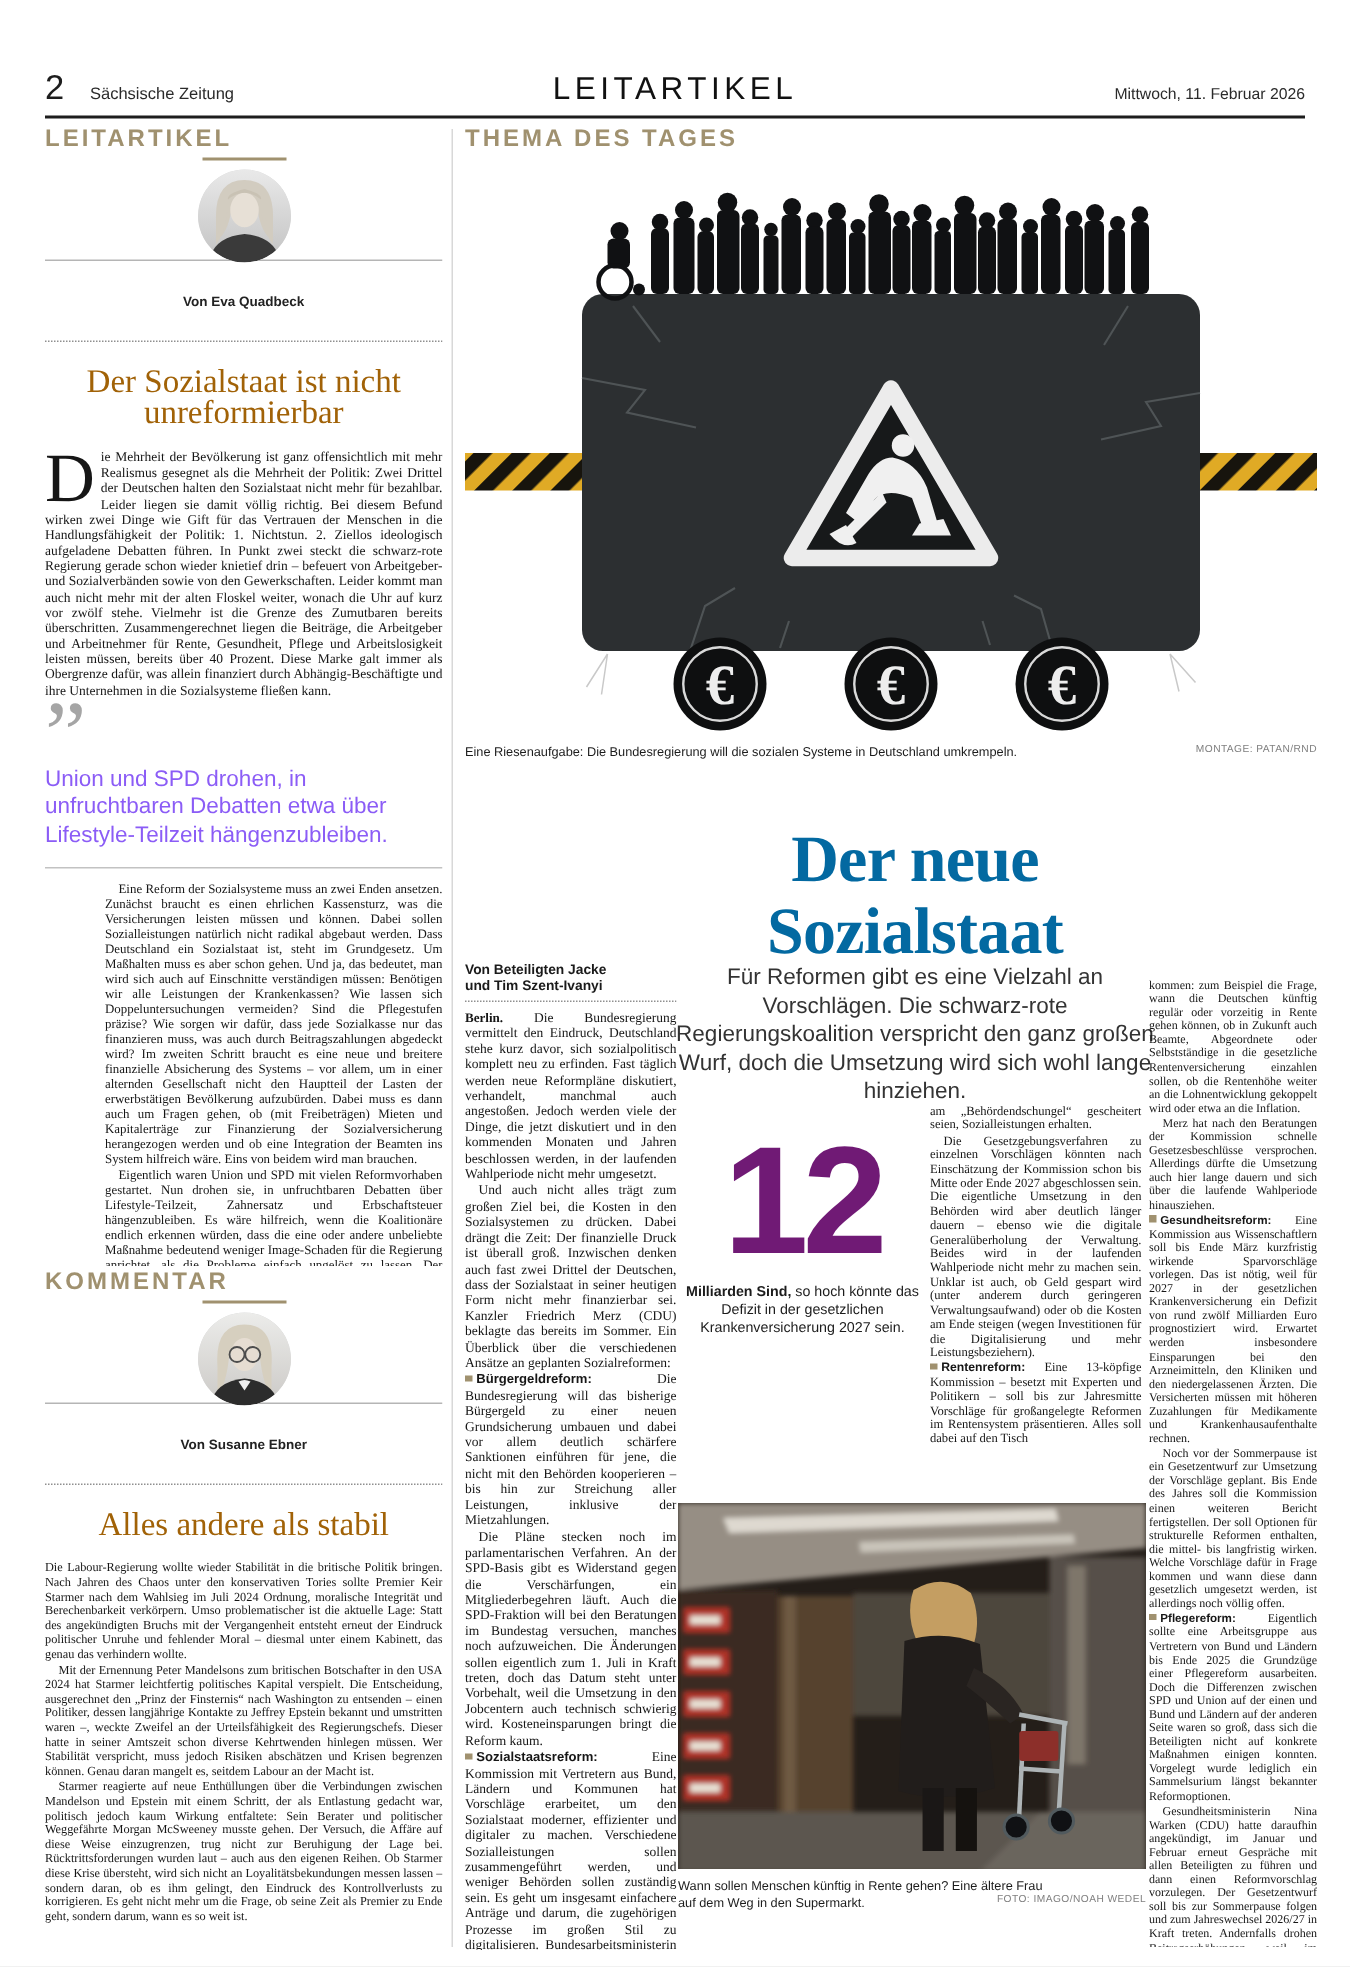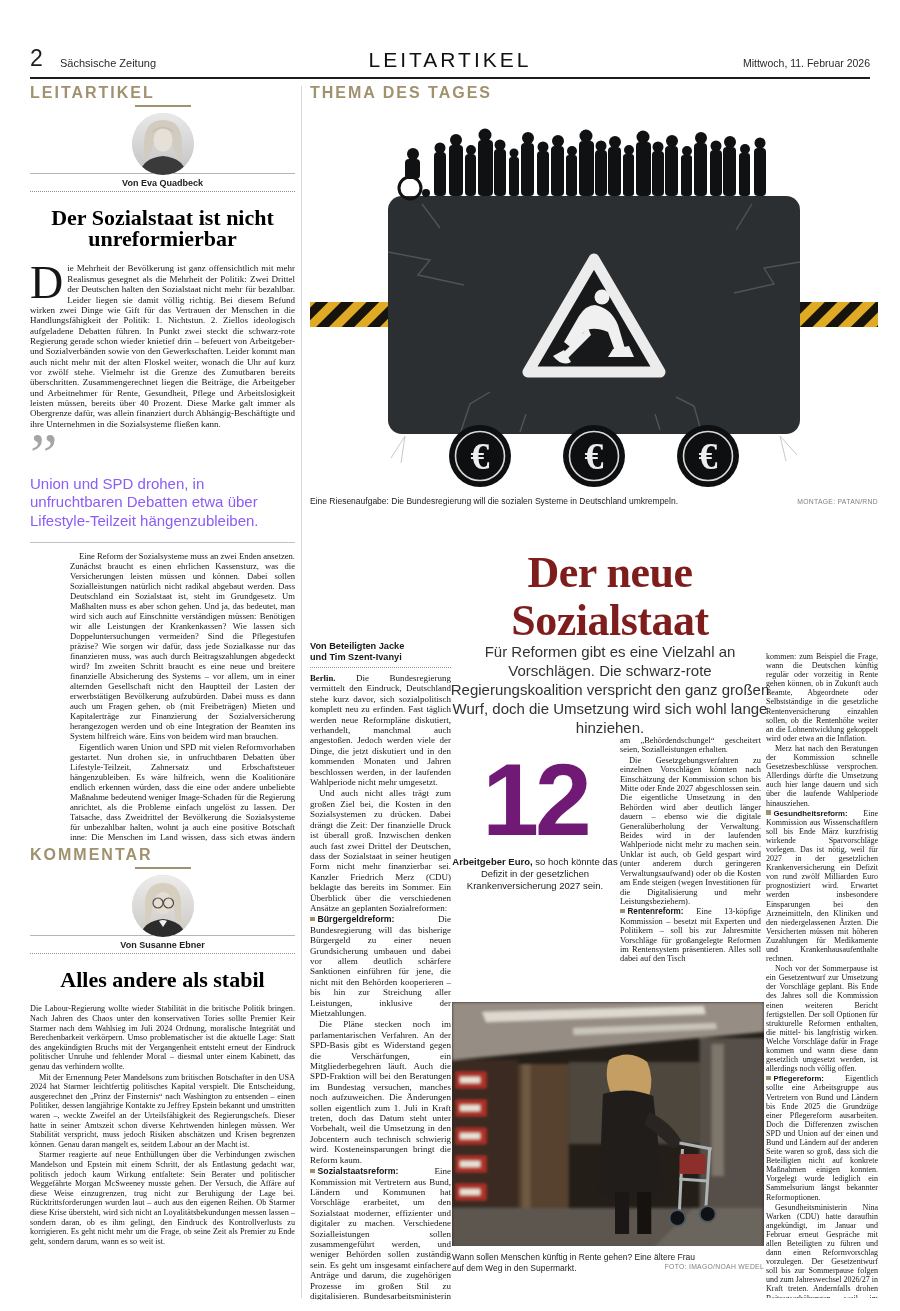--- a/index.html
+++ b/index.html
@@ -17,49 +17,49 @@
   .sec-label{text-align:left;font-size:16px;font-weight:bold;letter-spacing:2px;color:#a0916f;}
   .sec-label-rule{width:56px;height:2px;background:#a0916f;margin:3px auto 0;}
   
   .leftcol{position:absolute;left:30px;top:84px;width:265px;height:760px;overflow:hidden;}
   .komm{position:absolute;left:30px;top:846px;width:265px;height:455px;overflow:hidden;}
   .portrait-row{position:relative;height:64px;margin-top:4px;}
   .portrait-row::after{content:"";position:absolute;left:0;right:0;bottom:1px;border-bottom:1px solid #b5b5b5;}
   .portrait{position:absolute;left:50%;transform:translateX(-50%);bottom:0;width:62px;height:62px;
             border-radius:50%;overflow:hidden;z-index:2;background:#d9d9d9;}
   .portrait svg{display:block;}
-  .author{text-align:center;font-size:9px;font-weight:600;color:#222;padding:3px 0;}
+  .author{text-align:center;font-size:9px;font-weight:600;color:#222;padding:21px 0;}
   .dotrule{border-bottom:1.5px dotted #8f8f8f;}
-  .ed-head{font-family:"Liberation Serif",serif;font-weight:bold;font-size:22px;line-height:21px;
-           text-align:center;color:#000000;}
+  .ed-head{font-family:"Liberation Serif",serif;font-weight:normal;font-size:22px;line-height:21px;
+           text-align:center;color:#a16207;}
   .ed-body{margin-top:13px;font-family:"Liberation Serif",serif;font-size:9px;line-height:10.35px;
            text-align:justify;color:#161616;}
   .ed-body2{margin-top:8px;font-family:"Liberation Serif",serif;font-size:8.6px;line-height:10px;
             text-align:justify;color:#161616;margin-left:40px;}
   .komm-body{margin-top:12px;font-family:"Liberation Serif",serif;font-size:8.2px;line-height:9.6px;
              text-align:justify;color:#161616;}
   .dc{float:left;font-family:"Liberation Serif",serif;font-size:46px;line-height:35px;padding:2px 4px 0 0;}
   .quote-block{margin-top:8px;padding-bottom:12px;border-bottom:1px solid #c2c2c2;}
   .qmark{font-family:"Liberation Serif",serif;font-size:62px;line-height:34px;height:34px;color:#a5a5a5;}
   .qtext{font-size:15px;line-height:18.5px;color:#8b5cf6;margin-top:4px;}
   p{margin:0;}
   p.ind{text-indent:9px;}
   .bullet{display:inline-block;width:4.5px;height:4.5px;background:#a0916f;margin:0 3px 1px 0;}
   .lead{font-family:"Liberation Sans",sans-serif;font-weight:bold;font-size:0.97em;}
   .lead-serif{font-family:"Liberation Serif",serif;}
   
   .thema-label{position:absolute;left:310px;top:84px;width:568px;}
   .ill{position:absolute;left:310px;top:104px;width:568px;height:386px;}
   .ill svg,.photo svg{display:block;width:100%;height:100%;}
-  .capline{display:flex;justify-content:space-between;align-items:center;}
+  .capline{display:flex;justify-content:space-between;align-items:flex-start;}
   .ill-capt{position:absolute;left:310px;top:496px;width:568px;font-size:8.5px;color:#1c1c1c;}
   .credit{font-size:6.8px;color:#808080;letter-spacing:0.3px;white-space:nowrap;}
   .main-head{position:absolute;left:448px;top:520px;width:324px;text-align:center;
              font-family:"Liberation Serif",serif;font-weight:bold;font-size:44px;line-height:48px;
-             letter-spacing:-0.5px;color:#7f1d1d;}
+             letter-spacing:-0.5px;color:#0369a1;}
   .standfirst{position:absolute;left:444px;top:642px;width:332px;text-align:center;
               font-size:15px;line-height:19px;color:#333;}
   .art{font-family:"Liberation Serif",serif;text-align:justify;color:#161616;}
   .art p{margin-bottom:1px;}
   .art-col1{position:absolute;left:310px;top:641px;width:141px;height:659px;overflow:hidden;
             font-size:9px;line-height:10.4px;}
   .art-col2{position:absolute;left:620px;top:736px;width:141px;height:266px;overflow:hidden;
             font-size:8.4px;line-height:9.4px;}
   .art-col3{position:absolute;left:766px;top:652px;width:112px;height:646px;overflow:hidden;
             font-size:8px;line-height:9.1px;}
@@ -298,21 +298,21 @@
         <p class="ind">Und auch nicht alles trägt zum großen Ziel bei, die Kosten in den Sozialsystemen zu drücken. Dabei drängt die Zeit: Der finanzielle Druck ist überall groß. Inzwischen denken auch fast zwei Drittel der Deutschen, dass der Sozialstaat in seiner heutigen Form nicht mehr finanzierbar sei. Kanzler Friedrich Merz (CDU) beklagte das bereits im Sommer. Ein Überblick über die verschiedenen Ansätze an geplanten Sozialreformen:</p>
         <p><span class="bullet"></span><span class="lead">Bürgergeldreform: </span>Die Bundesregierung will das bisherige Bürgergeld zu einer neuen Grundsicherung umbauen und dabei vor allem deutlich schärfere Sanktionen einführen für jene, die nicht mit den Behörden kooperieren – bis hin zur Streichung aller Leistungen, inklusive der Mietzahlungen.</p>
         <p class="ind">Die Pläne stecken noch im parlamentarischen Verfahren. An der SPD-Basis gibt es Widerstand gegen die Verschärfungen, ein Mitgliederbegehren läuft. Auch die SPD-Fraktion will bei den Beratungen im Bundestag versuchen, manches noch aufzuweichen. Die Änderungen sollen eigentlich zum 1. Juli in Kraft treten, doch das Datum steht unter Vorbehalt, weil die Umsetzung in den Jobcentern auch technisch schwierig wird. Kosteneinsparungen bringt die Reform kaum.</p>
         <p><span class="bullet"></span><span class="lead">Sozialstaatsreform: </span>Eine Kommission mit Vertretern aus Bund, Ländern und Kommunen hat Vorschläge erarbeitet, um den Sozialstaat moderner, effizienter und digitaler zu machen. Verschiedene Sozialleistungen sollen zusammengeführt werden, und weniger Behörden sollen zuständig sein. Es geht um insgesamt einfachere Anträge und darum, die zugehörigen Prozesse im großen Stil zu digitalisieren. Bundesarbeitsministerin Bärbel Bas (SPD) versichert, Leistungskürzungen seien dabei nicht geplant. Am Ende könnten sogar mehr Menschen, die bislang</p>
       </div>
   </div>
 
   <div class="stat">
     <div class="stat-num">12</div>
     <div class="stat-capt">
-      <b>Arbeitgeber Euro,</b><span> so hoch könnte das Defizit in der gesetzlichen Krankenversicherung 2027 sein.</span>
+      <b>Milliarden Sind,</b><span> so hoch könnte das Defizit in der gesetzlichen Krankenversicherung 2027 sein.</span>
     </div>
   </div>
 
   <div class="art-col2 art">
       <p>am „Behördendschungel“ gescheitert seien, Sozialleistungen erhalten.</p>
       <p class="ind">Die Gesetzgebungsverfahren zu einzelnen Vorschlägen könnten nach Einschätzung der Kommission schon bis Mitte oder Ende 2027 abgeschlossen sein. Die eigentliche Umsetzung in den Behörden wird aber deutlich länger dauern – ebenso wie die digitale Generalüberholung der Verwaltung. Beides wird in der laufenden Wahlperiode nicht mehr zu machen sein. Unklar ist auch, ob Geld gespart wird (unter anderem durch geringeren Verwaltungsaufwand) oder ob die Kosten am Ende steigen (wegen Investitionen für die Digitalisierung und mehr Leistungsbeziehern).</p>
       <p><span class="bullet"></span><span class="lead">Rentenreform: </span>Eine 13-köpfige Kommission – besetzt mit Experten und Politikern – soll bis zur Jahresmitte Vorschläge für großangelegte Reformen im Rentensystem präsentieren. Alles soll dabei auf den Tisch</p>
     </div>
 
   <div class="art-col3 art">

